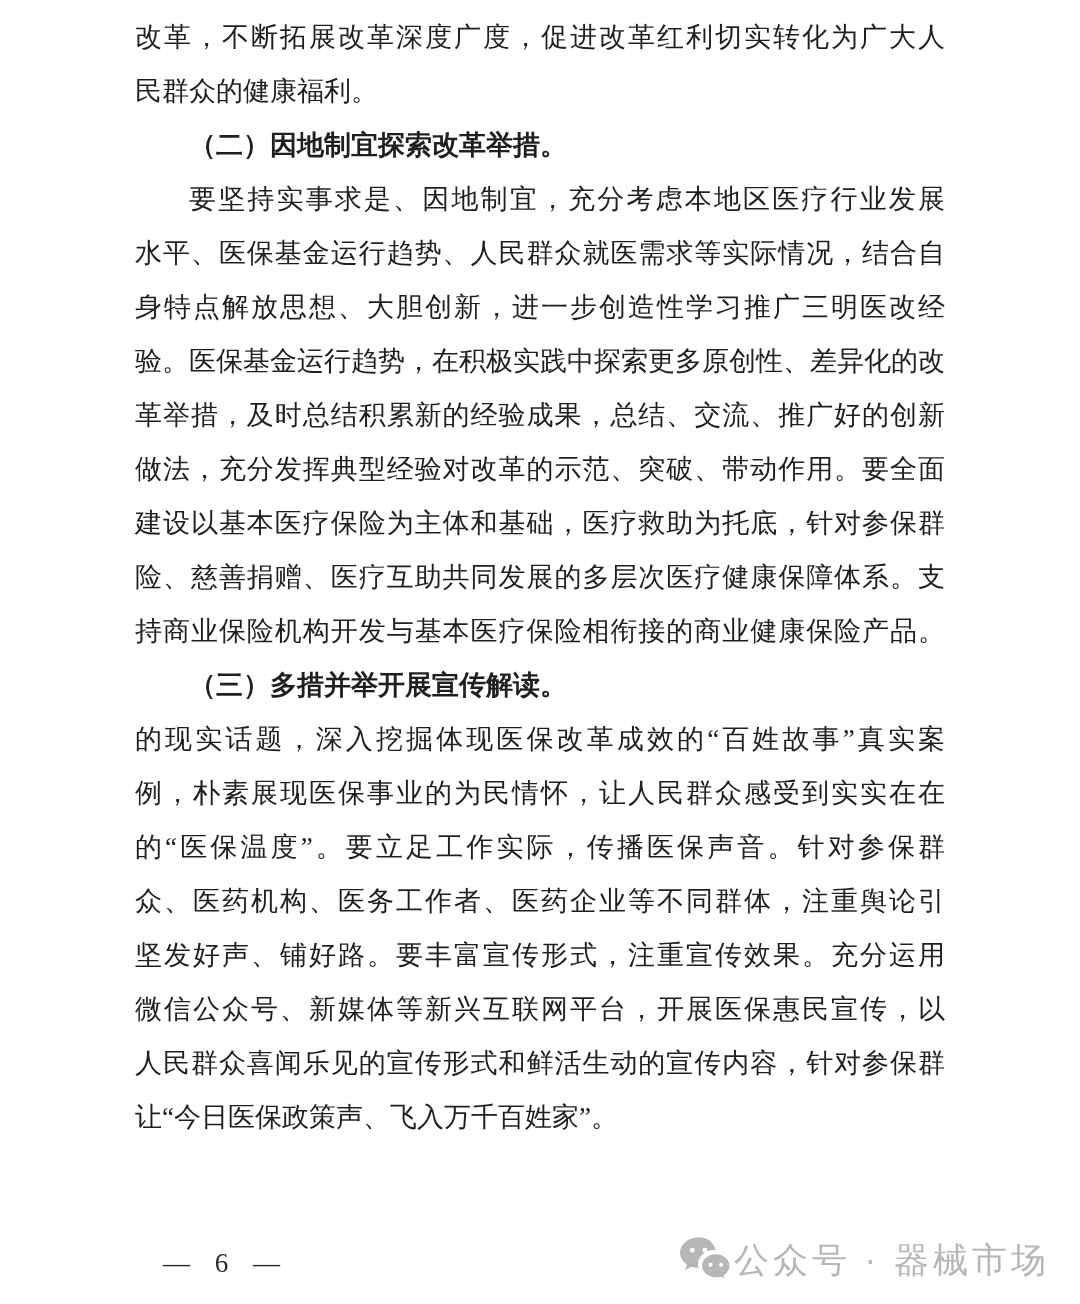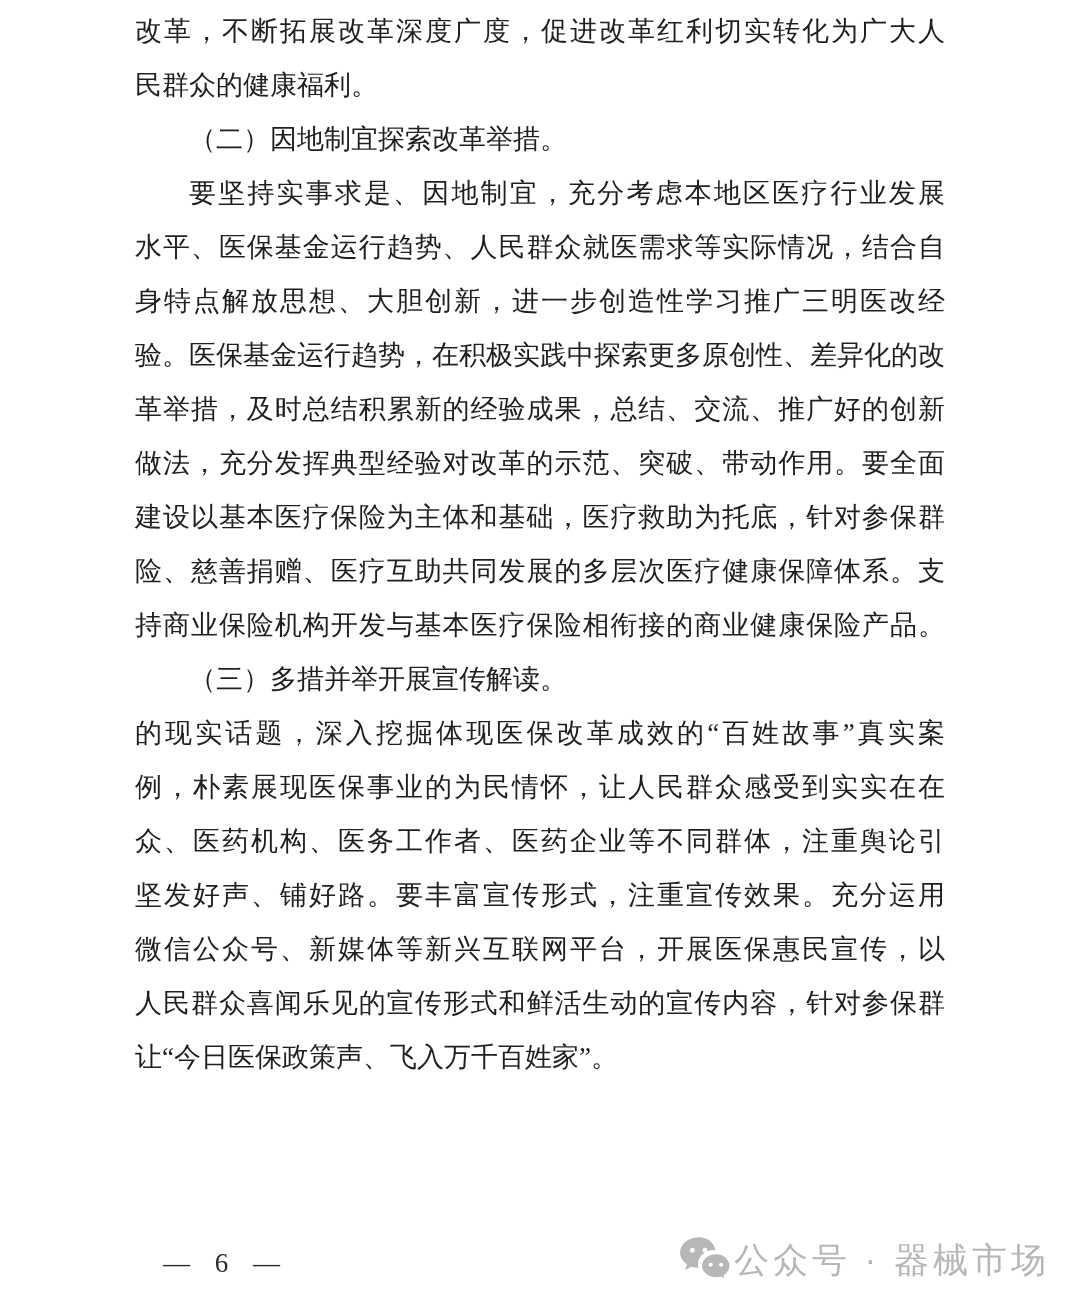--- a/index.html
+++ b/index.html
@@ -6,39 +6,39 @@
   .page{
     position:relative;
     width:1080px;height:1304px;
     margin:0 auto;
     background:#ffffff;
     font-family:"Liberation Serif","DejaVu Serif",serif;
     overflow:hidden;
   }
   .body-text{
     position:absolute;
-    left:135px;top:4px;
+    left:135px;top:10px;
     width:810px;
     font-size:27px;
     line-height:54px;
     color:#1f1f1f;
   }
   .block{margin:0;}
   .line{
     text-align:justify;
     text-justify:inter-character;
     text-align-last:left;
     -moz-text-align-last:left;
   }
   .line.fill{
     text-align-last:justify;
     -moz-text-align-last:justify;
   }
   .line.indent{padding-left:54px;}
-  .heading .line{font-weight:400;}
+  .heading .line{font-weight:700;}
   .page-number{
     position:absolute;
     left:163px;top:1248px;
     font-size:27px;
     color:#2a2a2a;
     word-spacing:16px;
     letter-spacing:1px;
   }
   .watermark{
     position:absolute;
@@ -78,20 +78,21 @@
         <div class="line fill">建设以基本医疗保险为主体和基础，医疗救助为托底，针对参保群</div>
         <div class="line fill">险、慈善捐赠、医疗互助共同发展的多层次医疗健康保障体系。支</div>
         <div class="line fill">持商业保险机构开发与基本医疗保险相衔接的商业健康保险产品。</div>
       </div>
       <div class="block heading">
         <div class="line indent">（三）多措并举开展宣传解读。</div>
       </div>
       <div class="block body">
         <div class="line fill">的现实话题，深入挖掘体现医保改革成效的“百姓故事”真实案</div>
         <div class="line fill">例，朴素展现医保事业的为民情怀，让人民群众感受到实实在在</div>
+        <div class="line fill">的“医保温度”。要立足工作实际，传播医保声音。针对参保群</div>
         <div class="line fill">众、医药机构、医务工作者、医药企业等不同群体，注重舆论引</div>
         <div class="line fill">坚发好声、铺好路。要丰富宣传形式，注重宣传效果。充分运用</div>
         <div class="line fill">微信公众号、新媒体等新兴互联网平台，开展医保惠民宣传，以</div>
         <div class="line fill">人民群众喜闻乐见的宣传形式和鲜活生动的宣传内容，针对参保群</div>
         <div class="line">让“今日医保政策声、飞入万千百姓家”。</div>
       </div>
     </main>
 
   <div class="page-number">— 6 —</div>
 

